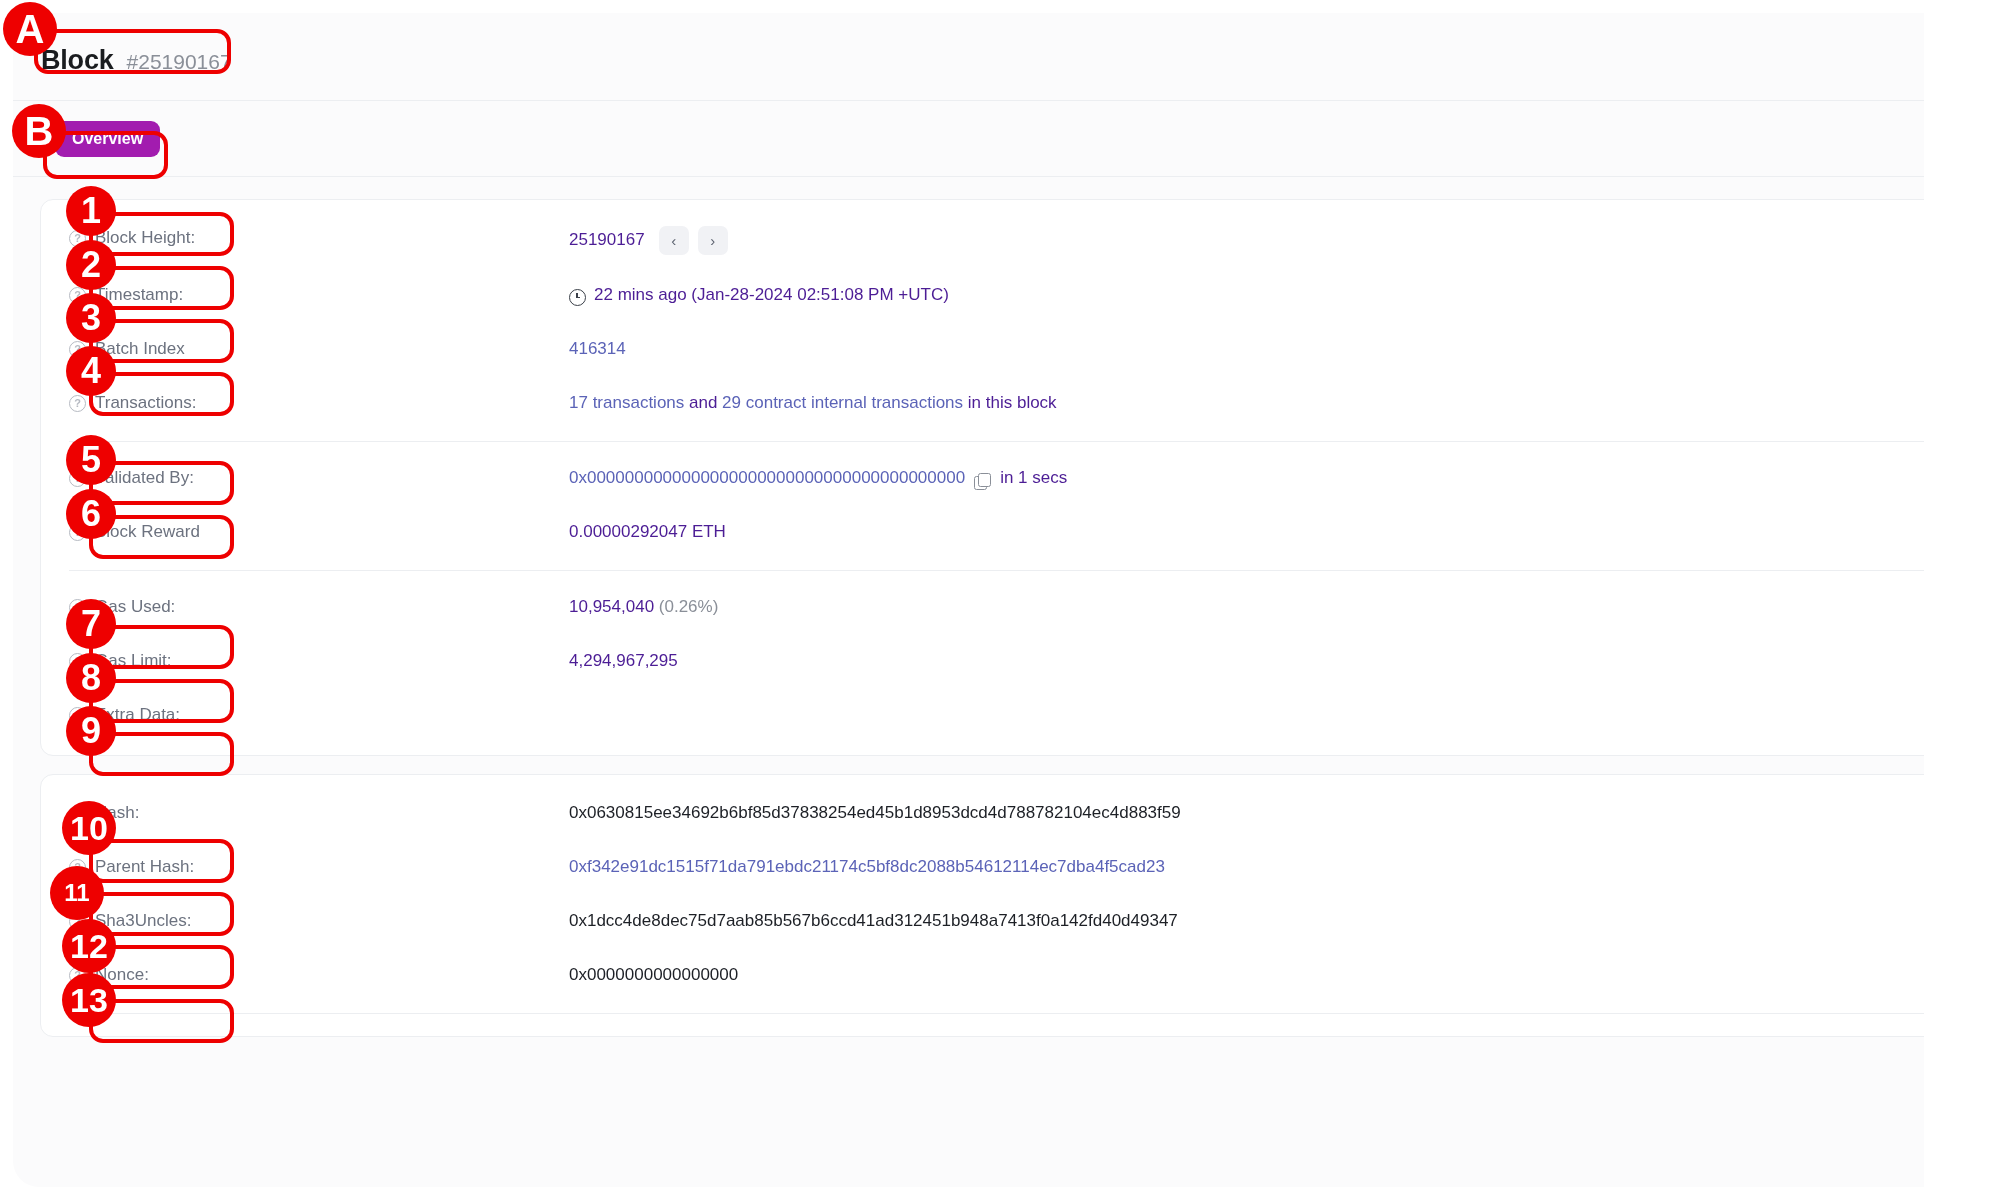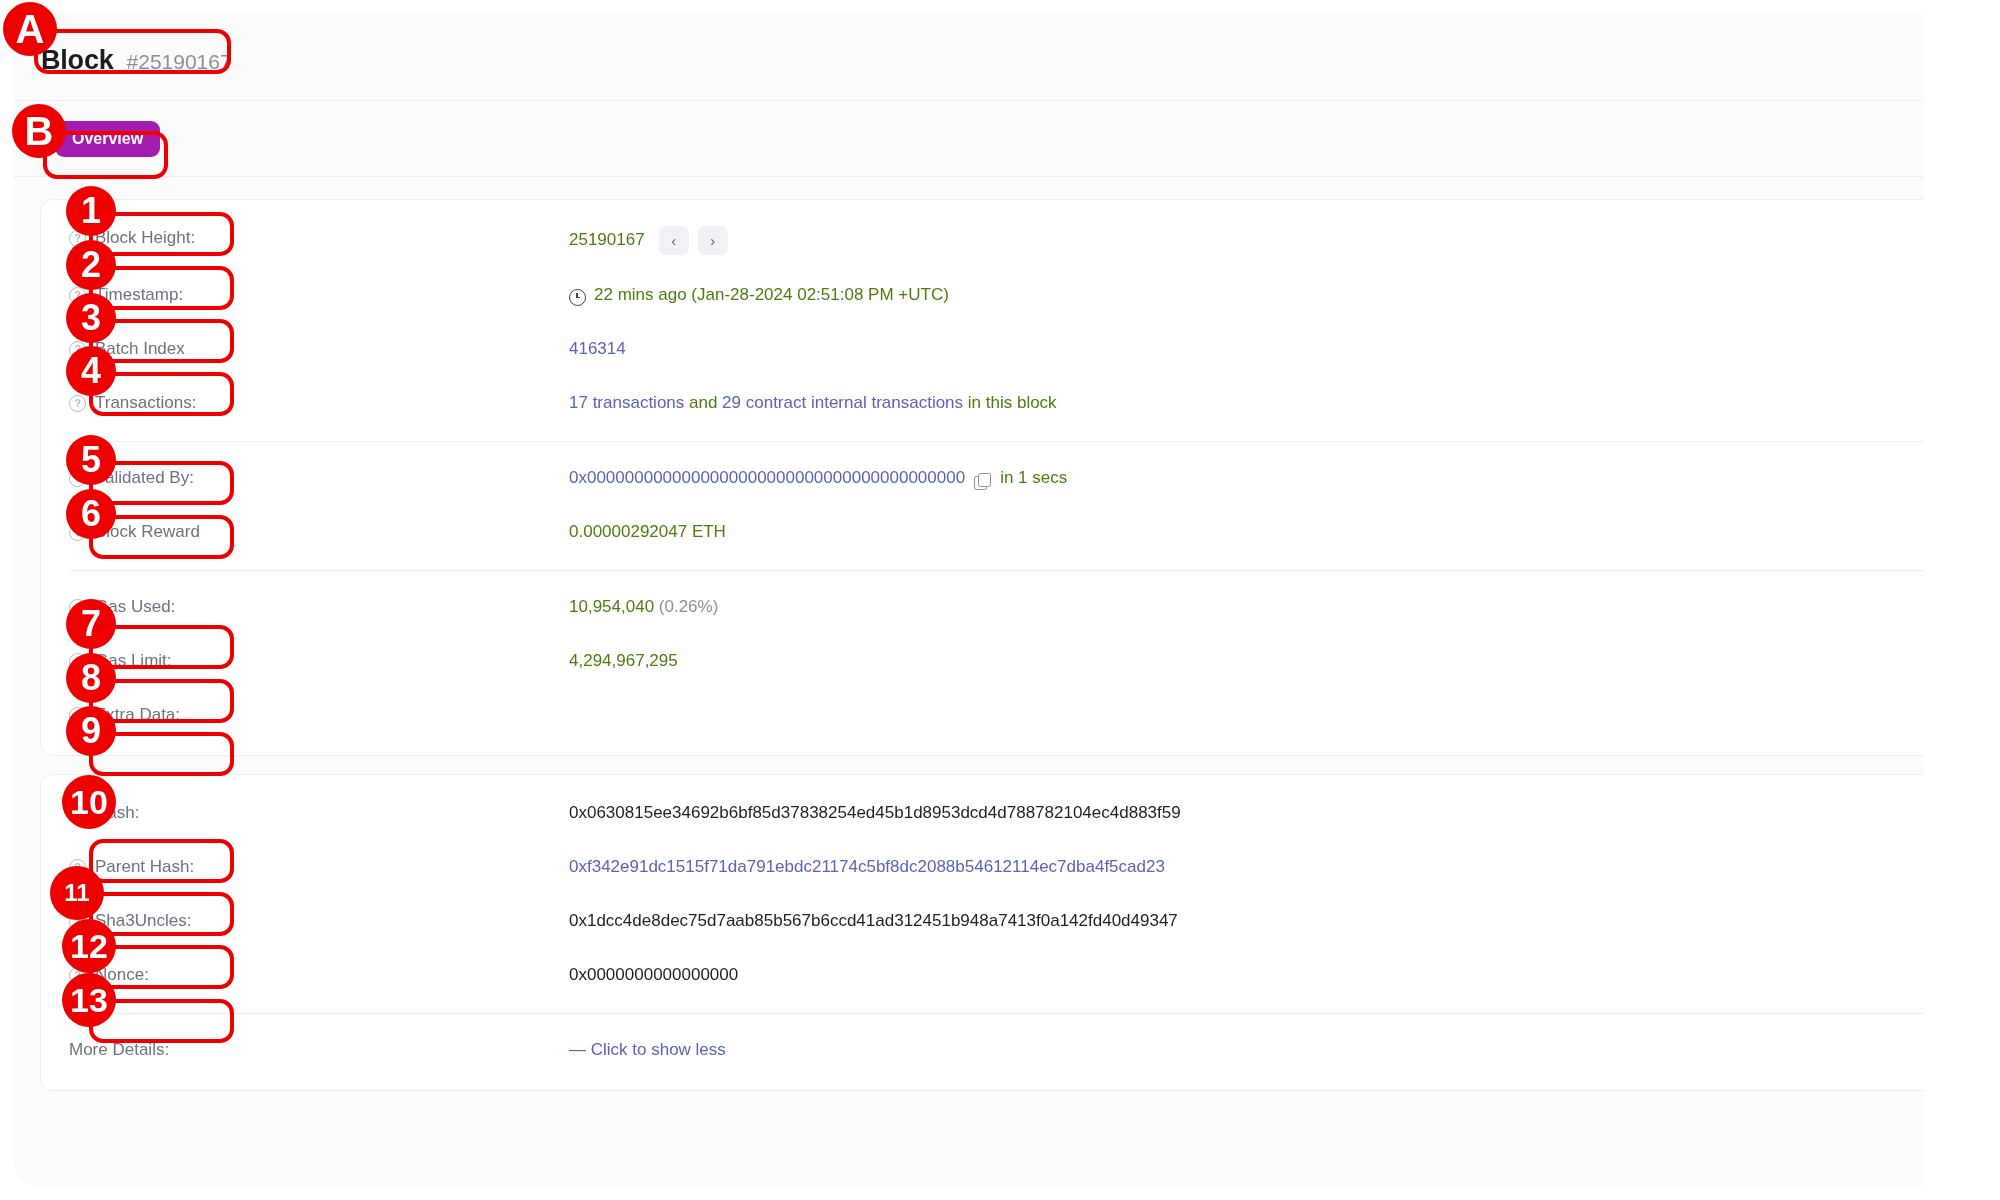--- a/index.html
+++ b/index.html
@@ -183,21 +183,21 @@
     content: ""; position: absolute;
     width: 11px; height: 12px;
     border: 1.5px solid #8a8f98;
     border-radius: 2.5px;
     left: 4px; top: 0;
     background: #ffffff;
   }
 
   .lnk { color: #5b63b7; cursor: pointer; }
   .muted { color: #8a8f98; text-align: right; }
-  .plain { color: #4d7c0f; }
+  .plain { color: #4c1d95; }
   .mono-val { font-size: 17px; color: #1d2026; text-align: center; }
 
   .sep-space { white-space: pre; }
 
   
   .ann-badge {
     position: absolute;
     background: #ee0000;
     color: #ffffff;
     border-radius: 50%;
@@ -370,28 +370,20 @@
       <div class="row">
         <div class="row-label">
           <span class="help-icon">?</span>
           <span>Nonce:</span>
         </div>
         <div class="row-value mono-val">0x0000000000000000</div>
       </div>
 
       <div class="divider"></div>
 
-      <div class="row">
-        <div class="row-label">
-          <span>More Details:</span>
-        </div>
-        <div class="row-value">
-          <span class="lnk">— Click to show less</span>
-        </div>
-      </div>
 
     </div>
 
   </div>
 
   <div class="ann-box" style="left:34px; top:29px; width:197px; height:45px;"></div>
   <div class="ann-badge" style="left:3px; top:2px; width:54px; height:54px; font-size:40px;">A</div>
 
   <div class="ann-box" style="left:43px; top:131px; width:125px; height:48px;"></div>
   <div class="ann-badge" style="left:12px; top:104px; width:54px; height:54px; font-size:40px;">B</div>
@@ -417,21 +409,21 @@
   <div class="ann-box" style="left:89px; top:625px; width:145px; height:44px;"></div>
   <div class="ann-badge" style="left:66px; top:599px; width:50px; height:50px; font-size:36px;">7</div>
 
   <div class="ann-box" style="left:89px; top:679px; width:145px; height:44px;"></div>
   <div class="ann-badge" style="left:66px; top:653px; width:50px; height:50px; font-size:36px;">8</div>
 
   <div class="ann-box" style="left:89px; top:732px; width:145px; height:44px;"></div>
   <div class="ann-badge" style="left:66px; top:706px; width:50px; height:50px; font-size:36px;">9</div>
 
   <div class="ann-box" style="left:89px; top:839px; width:145px; height:44px;"></div>
-  <div class="ann-badge" style="left:62px; top:775px; width:54px; height:54px; font-size:34px;">10</div>
+  <div class="ann-badge" style="left:62px; top:801px; width:54px; height:54px; font-size:34px;">10</div>
 
   <div class="ann-box" style="left:89px; top:892px; width:145px; height:44px;"></div>
   <div class="ann-badge" style="left:50px; top:866px; width:54px; height:54px; font-size:24px;">11</div>
 
   <div class="ann-box" style="left:89px; top:945px; width:145px; height:44px;"></div>
   <div class="ann-badge" style="left:62px; top:919px; width:54px; height:54px; font-size:34px;">12</div>
 
   <div class="ann-box" style="left:89px; top:999px; width:145px; height:44px;"></div>
   <div class="ann-badge" style="left:62px; top:973px; width:54px; height:54px; font-size:34px;">13</div>
 

